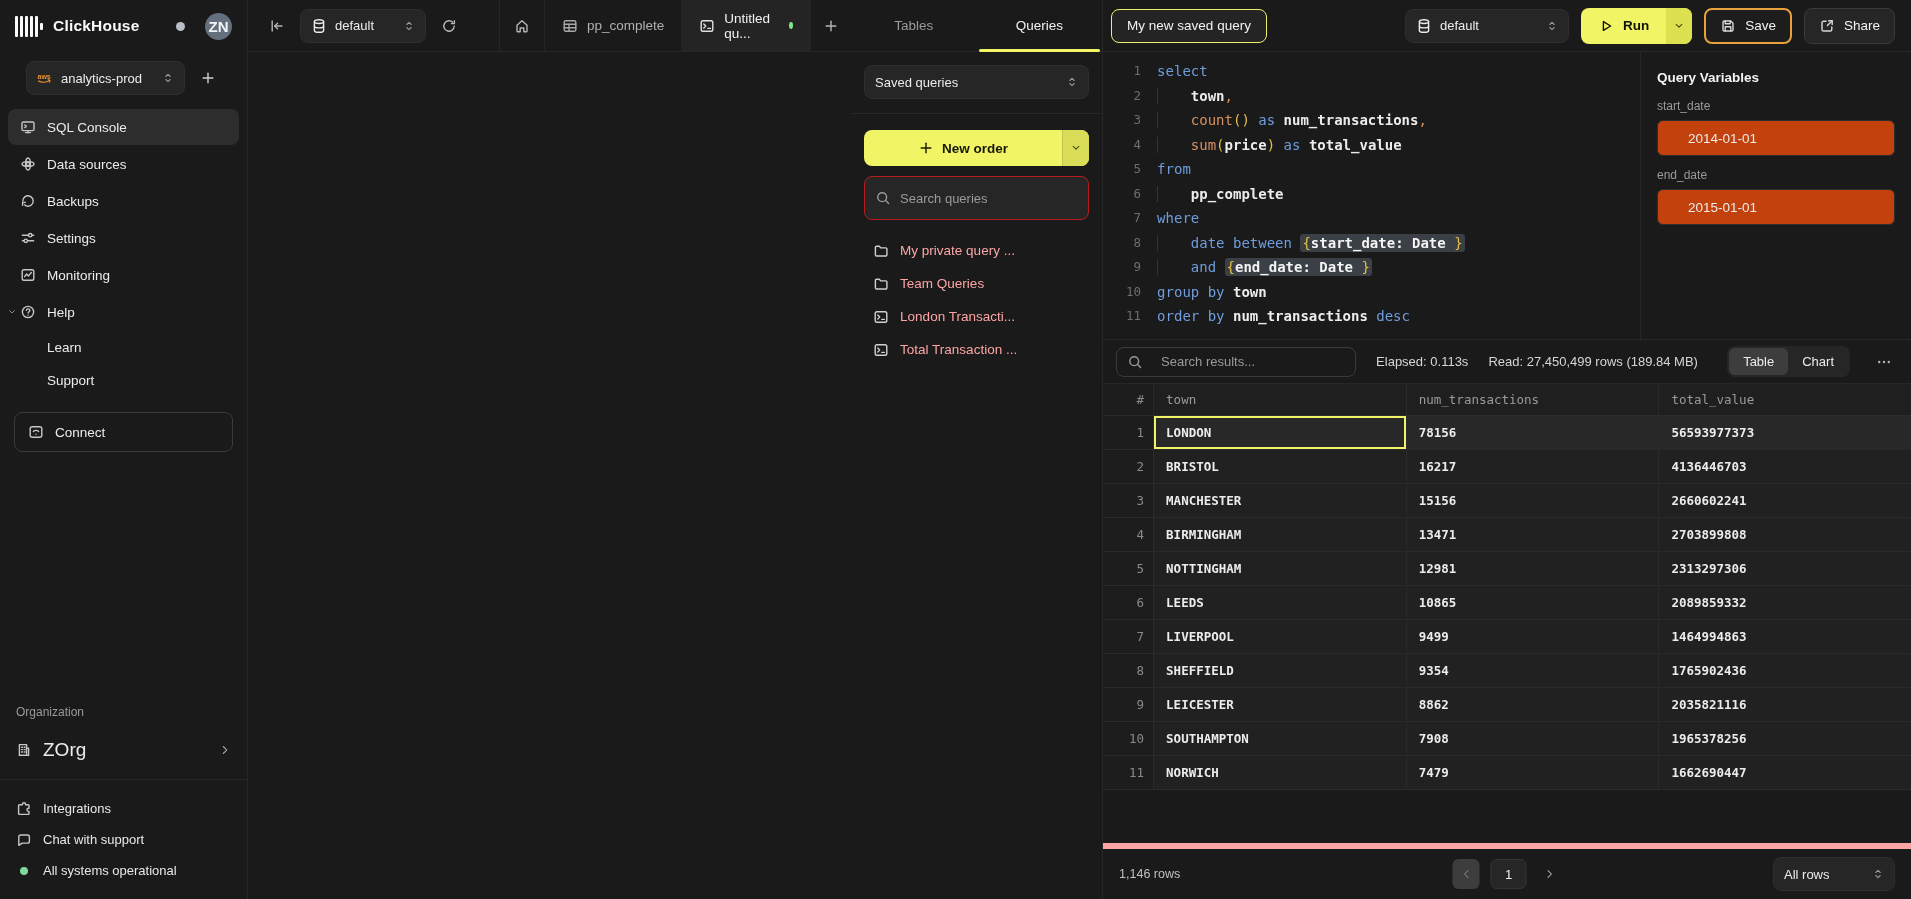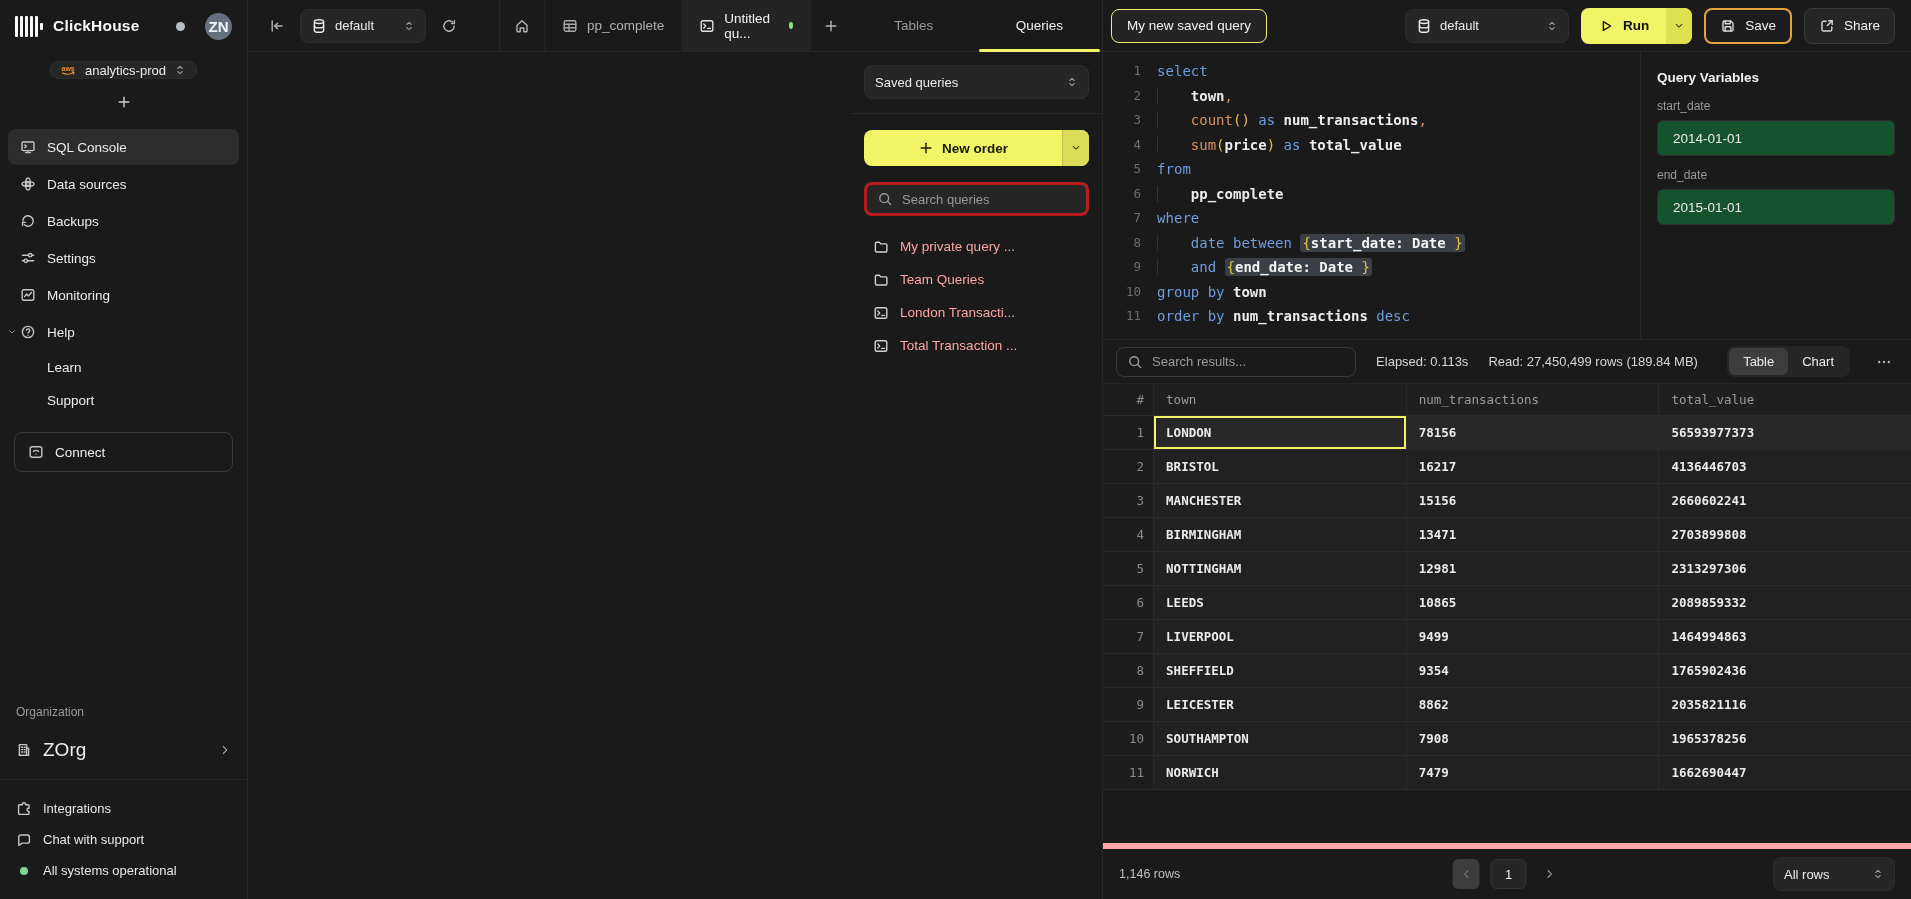--- a/index.html
+++ b/index.html
@@ -21,21 +21,21 @@
   .sidebar { width:248px; flex:0 0 248px; border-right:1px solid #272727; display:flex; flex-direction:column; background:#1a1a1a; }
   .logo-row { height:52px; flex:0 0 52px; display:flex; align-items:center; padding:0 15px; gap:10px; }
   .logo-bars { display:flex; align-items:center; gap:2.5px; height:21px; }
   .logo-bars i { width:2.6px; height:21px; background:#fafafa; border-radius:1px; }
   .logo-bars i.short { height:7px; }
   .brand-name { font-size:15.5px; font-weight:600; color:#fafafa; letter-spacing:.2px; }
   .logo-spacer { flex:1; }
   .notif-dot { width:9px; height:9px; border-radius:50%; background:#b9bfc7; margin-right:10px; }
   .avatar { width:27px; height:27px; border-radius:50%; background:#64707e; color:#f2f4f7; font-size:15px; font-weight:700; display:flex; align-items:center; justify-content:center; }
 
-  .service-row { padding:9px 26px 13px; display:flex; gap:10px; align-items:center;flex-direction:column; }
+  .service-row { padding:9px 26px 13px; display:flex; gap:10px; align-items:center; }
   .select { display:flex; align-items:center; gap:8px; background:#262626; border:1px solid #2e2e2e; border-radius:8px; height:34px; padding:0 10px; font-size:13px; color:#ececec; cursor:pointer; }
   .select .chevrons { margin-left:auto; color:#9a9a9a; display:inline-flex; }
   .service-row .select { flex:1; }
   .ghost-btn { background:none; border:none; color:#cfcfcf; display:flex; align-items:center; justify-content:center; width:26px; height:26px; cursor:pointer; }
 
   .nav-item { height:36px; margin:1px 8px; padding:0 12px; display:flex; align-items:center; gap:11px; border-radius:8px; font-size:13.5px; color:#ececec; cursor:pointer; position:relative; }
   .nav-item.active { background:#2d2d2d; }
   .nav-item .icon { color:#c6c6c6; }
   .nav-item .pre-chev { position:absolute; left:-1px; color:#9a9a9a; }
 
@@ -77,21 +77,21 @@
   .qp-tabs { height:52px; flex:0 0 52px; display:flex; border-bottom:1px solid #272727; }
   .qp-tab { flex:1; display:flex; align-items:center; justify-content:center; font-size:13.5px; color:#9a9a9a; position:relative; cursor:pointer; }
   .qp-tab.active { color:#f2f2f2; }
   .qp-tab.active::after { content:""; position:absolute; bottom:-1px; left:2px; right:2px; height:3px; background:#f0f465; border-radius:2px; }
   .qp-body { padding:13px 13px 0; display:flex; flex-direction:column; }
   .qp-hr { border-top:1px solid #272727; margin:14px -13px 16px; }
   .split-btn { height:36px; border-radius:8px; overflow:hidden; display:flex; background:#f0f465; cursor:pointer; }
   .split-main { flex:1; display:flex; align-items:center; justify-content:center; gap:8px; color:#181806; font-weight:600; font-size:13.5px; }
   .split-main .icon { color:#181806; }
   .split-chev { width:27px; background:#d9dd57; display:flex; align-items:center; justify-content:center; color:#45450f; border-left:1px solid rgba(0,0,0,.12); }
-  .search-box { margin-top:16px; height:34px; background:#262626; border:3px solid #b91c1c; border-radius:8px; display:flex; align-items:center; gap:9px; padding:0 10px; color:#9a9a9a; }
+  .search-box { margin-top:10px; height:44px; background:#262626; border:1px solid #b91c1c; border-radius:8px; display:flex; align-items:center; gap:9px; padding:0 10px; color:#9a9a9a; }
   .search-box input { background:none; border:none; outline:none; color:#e8e8e8; font-size:13px; width:100%; font-family:inherit; }
   .search-box input::placeholder { color:#9a9a9a; }
   .q-list { margin-top:14px; display:flex; flex-direction:column; }
   .q-item { height:33px; display:flex; align-items:center; gap:11px; padding:0 9px; font-size:13.5px; font-weight:500; color:#fca5a5; cursor:pointer; border-radius:6px; }
   .q-item .icon { color:#d0d0d0; }
 
   
   .editor-col { flex:1; display:flex; flex-direction:column; min-width:0; }
   .editor-toolbar { height:52px; flex:0 0 52px; border-bottom:1px solid #272727; display:flex; align-items:center; gap:12px; padding:0 16px 0 8px; }
   .pill-tab { height:34px; border:1px solid #eef06a; border-radius:8px; background:#242424; display:flex; align-items:center; padding:0 15px; font-size:13.5px; color:#f2f2f2; cursor:pointer; }
@@ -114,25 +114,25 @@
   .tok.fn { color:#d9925f; }
   .tok.br { color:#e3c042; }
   .tok.id { color:#ececec; font-weight:700; }
   .tok.ind { box-shadow:inset 1px 0 0 #343434; }
   .param { background:#3a4046; border-radius:3px; padding:1px 2px; }
   .param .tok.id { color:#f4f4f4; }
 
   .vars-panel { width:271px; flex:0 0 271px; border-left:1px solid #272727; padding:18px 16px; }
   .vars-title { font-size:13.5px; font-weight:600; color:#f2f2f2; margin-bottom:14px; }
   .var-label { font-size:12px; color:#9a9a9a; margin:12px 0 7px; }
-  .var-input { width:100%; height:36px; background:#14532d; border:1px solid #2e2e2e; border-radius:6px; color:#ececec; font-size:13.5px; padding:0 15px; outline:none; font-family:inherit; }
+  .var-input { width:100%; height:36px; background:#c2410c; border:1px solid #2e2e2e; border-radius:6px; color:#ececec; font-size:13.5px; padding:0 30px; outline:none; font-family:inherit; }
 
   
   .results-toolbar { flex:0 0 44px; border-bottom:1px solid #272727; display:flex; align-items:center; gap:20px; padding:0 13px; }
-  .results-search { width:240px; height:30px; border:1px solid #3a3a3a; border-radius:8px; display:flex; align-items:center; gap:9px; padding:0 10px; color:#9a9a9a; }
+  .results-search { width:240px; height:30px; border:1px solid #3a3a3a; border-radius:8px; display:flex; align-items:center; gap:18px; padding:0 10px; color:#9a9a9a; }
   .results-search input { background:none; border:none; outline:none; color:#e8e8e8; font-size:13px; width:100%; font-family:inherit; }
   .results-search input::placeholder { color:#9a9a9a; }
   .stat { font-size:13px; color:#d6d6d6; }
   .view-toggle { margin-left:auto; display:flex; background:#262626; border-radius:8px; padding:2px; }
   .view-seg { height:27px; padding:0 14px; display:flex; align-items:center; font-size:13px; color:#ececec; border-radius:6px; cursor:pointer; }
   .view-seg.active { background:#3d3d3d; }
   .ellipsis-btn { background:none; border:none; color:#b5b5b5; width:28px; height:28px; display:flex; align-items:center; justify-content:center; cursor:pointer; }
 
   .results-table { flex:1; overflow:hidden; font-family:"DejaVu Sans Mono","Liberation Mono",monospace; display:flex; flex-direction:column; min-height:0; }
   .t-head { display:flex; height:32px; flex:0 0 32px; background:#1f1f1f; border-bottom:1px solid #2b2b2b; color:#9a9a9a; font-size:12.5px; }

